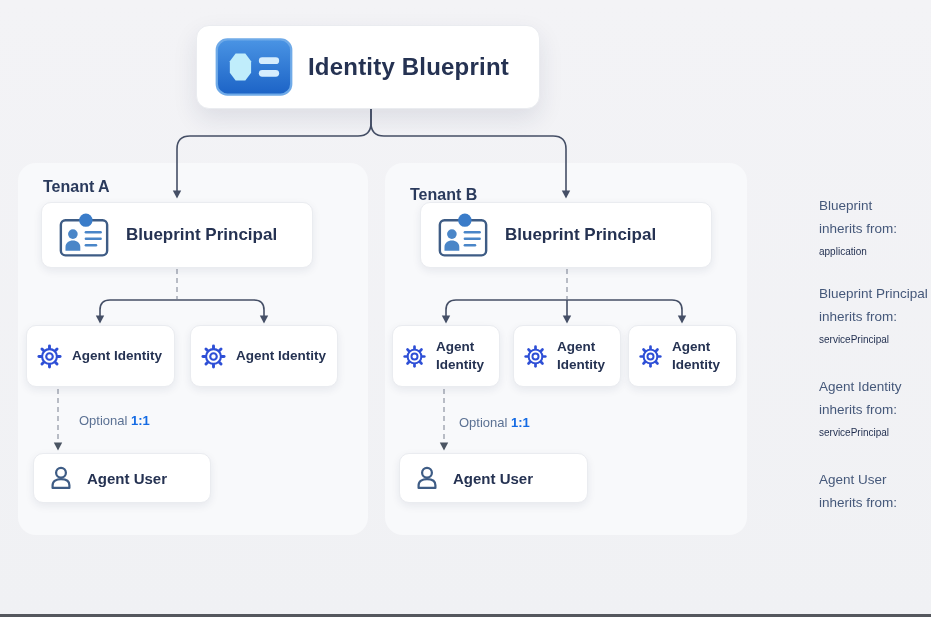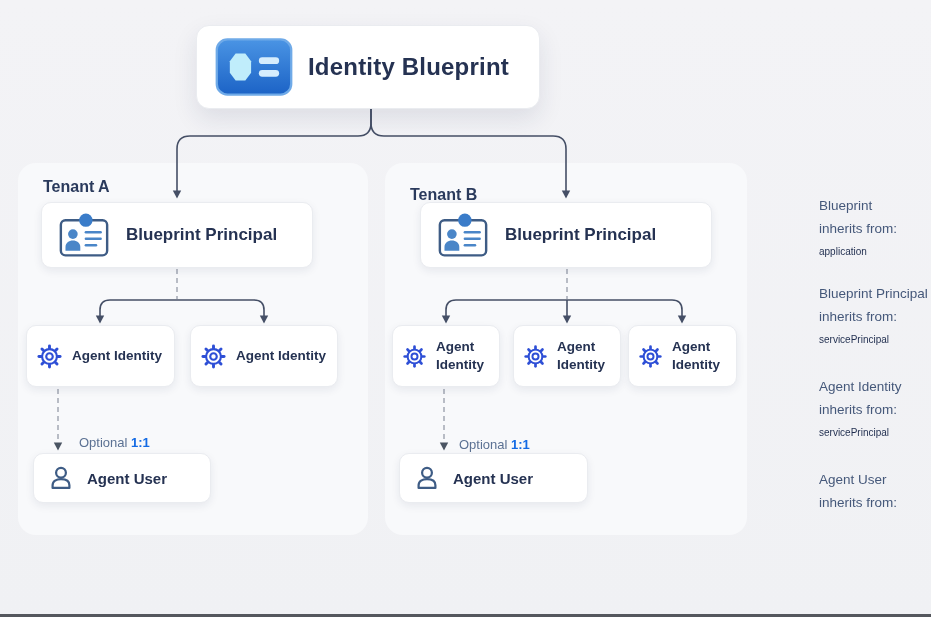--- a/index.html
+++ b/index.html
@@ -31,21 +31,21 @@
   .agent .label{font-size:13.5px;font-weight:bold;line-height:1.3;}
   .agent-a1{left:26px;top:325px;width:149px;}
   .agent-a2{left:190px;top:325px;width:148px;}
   .agent-b1{left:392px;top:325px;width:108px;}
   .agent-b2{left:513px;top:325px;width:108px;}
   .agent-b3{left:628px;top:325px;width:109px;}
   .user-card{height:50px;gap:12px;padding:0 13px;}
   .user-a{left:33px;top:453px;width:178px;}
   .user-b{left:399px;top:453px;width:189px;}
   .user-card .label{font-size:15px;font-weight:bold;}
-  .optional{position:absolute;font-size:13px;color:#5b7193;margin-top:22px;}
+  .optional{position:absolute;font-size:13px;color:#5b7193;}
   .optional b{color:#146be4;}
   .optional-a{left:79px;top:413px;}
   .optional-b{left:459px;top:415px;}
   .note{position:absolute;left:819px;width:148px;font-size:13.5px;color:#45587a;line-height:23px;}
   .note .term{font-weight:normal;color:#1f2d4e;font-size:10px;}
   .note-1{top:194px;} .note-2{top:282px;} .note-3{top:375px;} .note-4{top:468px;}
   .bottom-bar{position:absolute;left:0;bottom:0;width:100%;height:3px;background:#54575d;}
   .icon{display:flex;align-items:center;justify-content:center;flex:0 0 auto;}
 </style>
 </head>

